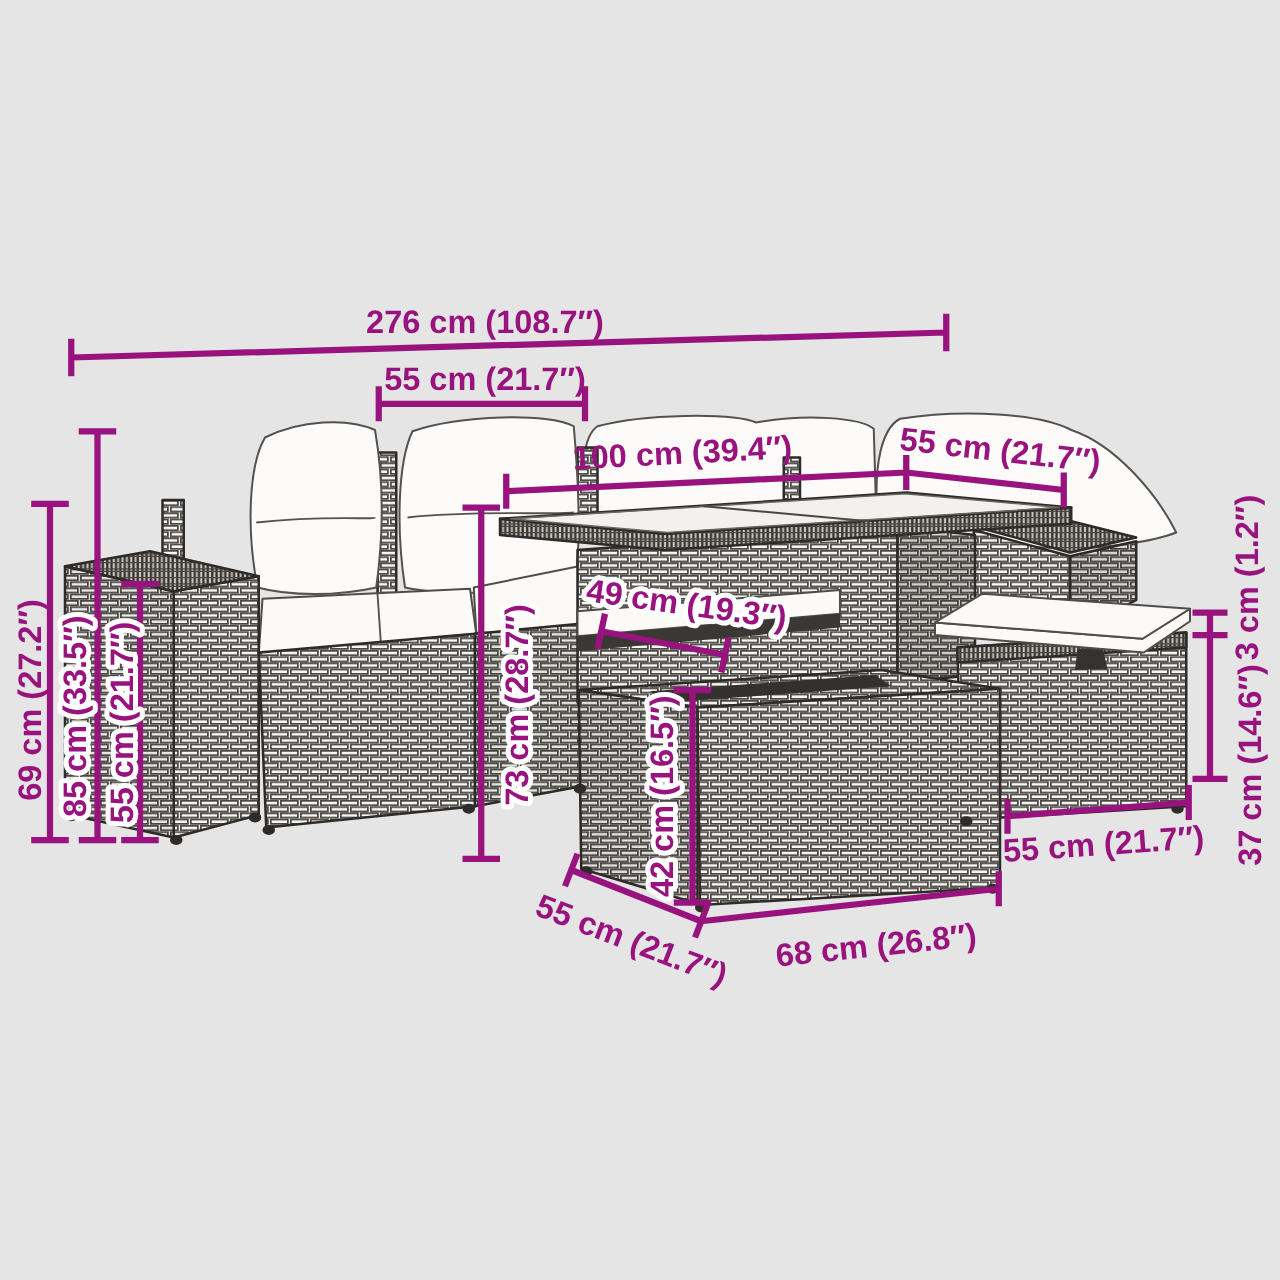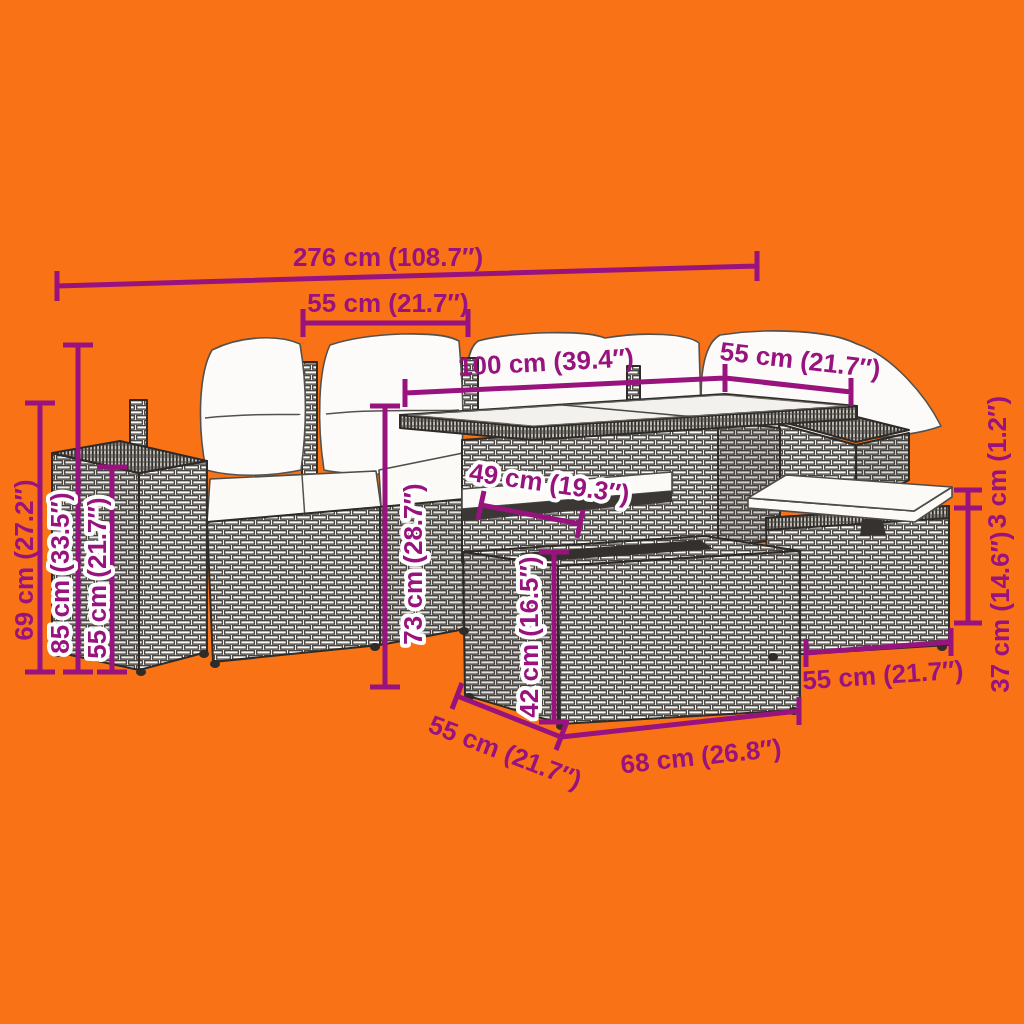--- a/index.html
+++ b/index.html
@@ -1,16 +1,16 @@
 <!DOCTYPE html>
 <html style="--accent: #99137e;"><head>
 <meta charset="utf-8">
 <style>
   html,body{margin:0;padding:0;background:#ffffff;}
-  .stage{position:relative;width:1024px;height:1024px;margin:0 auto;background:#f97316;overflow:hidden;
+  .stage{position:relative;width:1024px;height:1024px;margin:0 auto;background:#e5e5e5;overflow:hidden;
          font-family:"Liberation Sans",sans-serif;}
   svg{display:block;}
   .dl{stroke:var(--accent,#99137e);stroke-width:5;fill:none;stroke-linecap:butt;}
   .dt{font-family:"Liberation Sans",sans-serif;font-weight:700;font-size:26px;
       fill:var(--accent,#99137e);text-anchor:middle;}
   .halo{paint-order:stroke;stroke:#ffffff;stroke-width:8;stroke-linejoin:round;}
   .fo{stroke:#2e2b28;stroke-width:2;stroke-linejoin:round;}
   .thin{stroke:#55524d;stroke-width:1.5;fill:none;}
   .pil{fill:#fcfbf9;stroke:#55524d;stroke-width:1.6;stroke-linejoin:round;}
   .cus{fill:#fbfaf7;stroke:#504d48;stroke-width:1.6;stroke-linejoin:round;}

